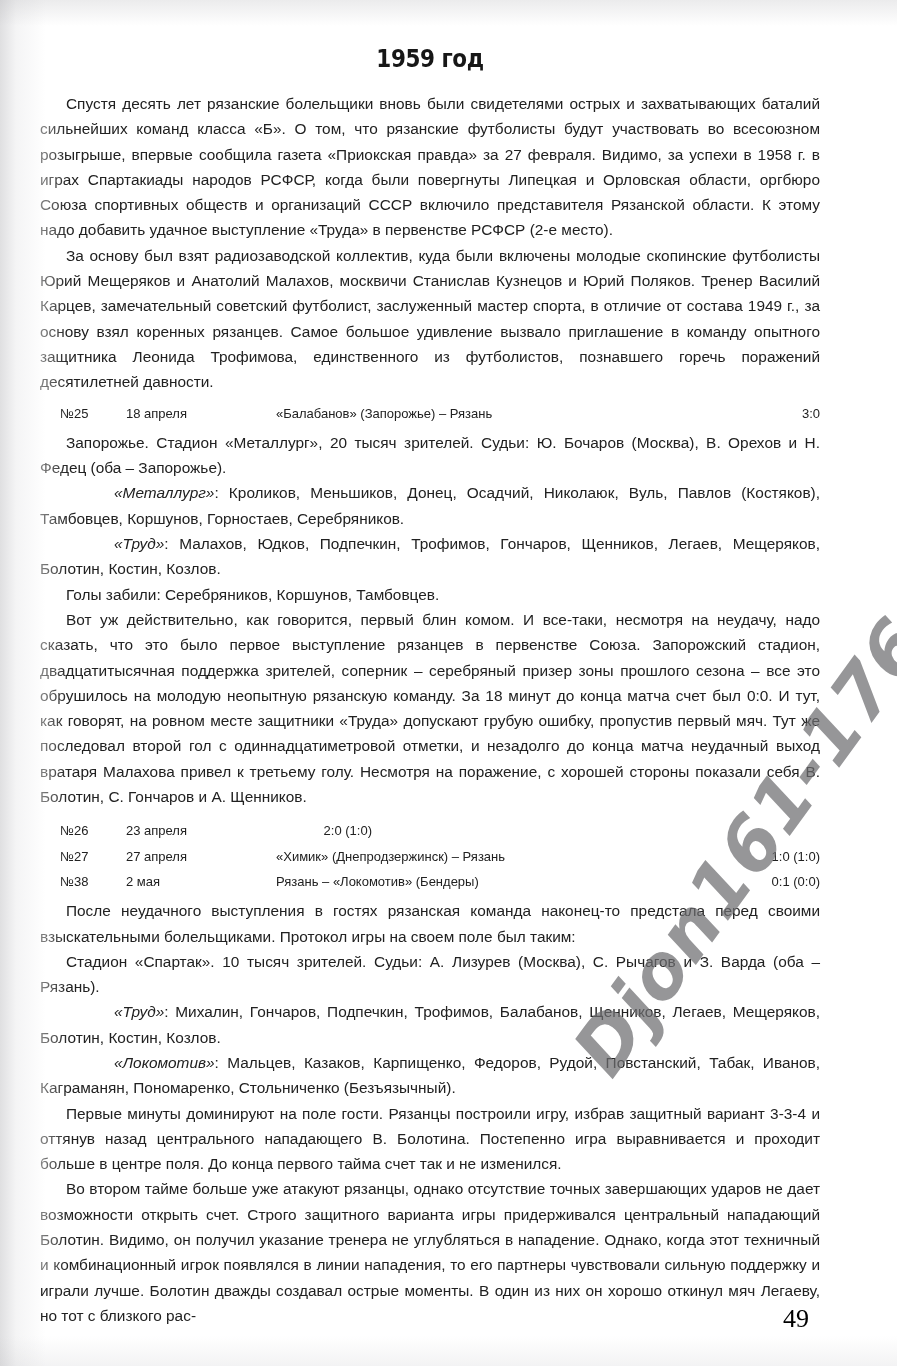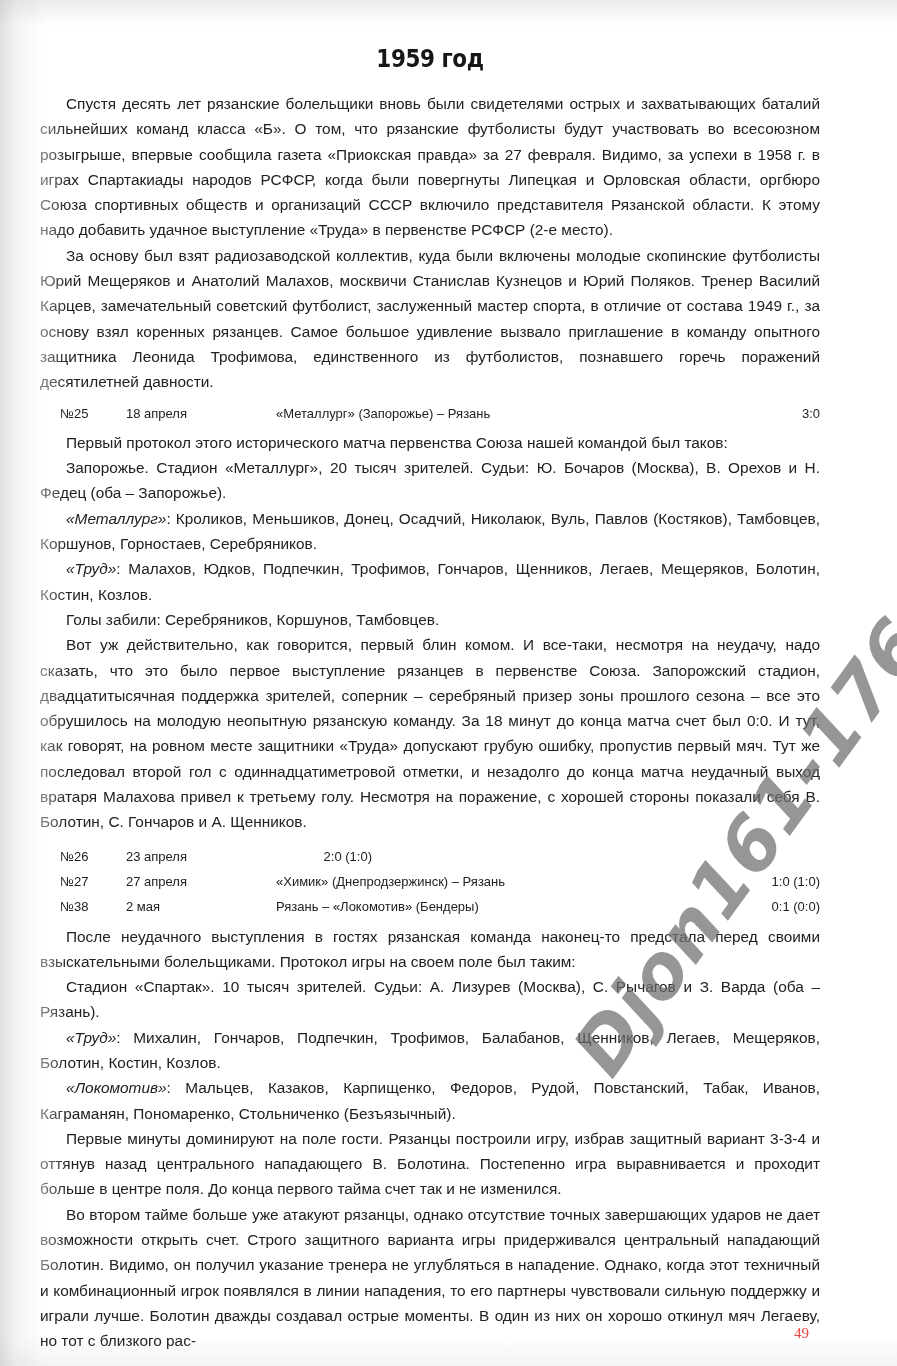--- a/index.html
+++ b/index.html
@@ -75,21 +75,21 @@
     font-size: 15.4px;
     line-height: 25.3px;
     text-align: justify;
     text-justify: inter-word;
     color: #212121;
     hyphens: manual;
   }
   p.body.indent::first-line { }
   p.body.indent { text-indent: 26px; }
 
-  .it { font-style: italic; }
+  .it { font-style: italic; margin-left: 48px; }
 
   
   .match-list {
     margin: 6px 0 4px 0;
   }
   .match-row {
     display: flex;
     align-items: baseline;
     font-size: 13px;
     line-height: 25.3px;
@@ -98,24 +98,24 @@
   .m-no    { width: 86px; padding-left: 20px; box-sizing: border-box; }
   .m-date  { width: 150px; }
   .m-teams { flex: 1 1 auto; }
   .m-score { width: 96px; text-align: right; }
 
   .spacer-3 { height: 3px; }
 
   .page-number {
     position: absolute;
     right: 88px;
-    bottom: 24px;
+    bottom: 32px;
     font-family: "Liberation Serif", serif;
-    font-size: 15px;
-    color: #ef4444;
+    font-size: 26px;
+    color: #000000;
     z-index: 3;
   }
 
   .watermark {
     position: absolute;
     left: 556px;
     top: 1040px;
     transform: rotate(-54deg);
     transform-origin: left top;
     font-family: "DejaVu Sans", sans-serif;
@@ -140,26 +140,25 @@
     <h1 class="chapter-title">1959 год</h1>
 
     <p class="body indent">Спустя десять лет рязанские болельщики вновь были свидетелями острых и захватывающих баталий сильнейших команд класса «Б». О том, что рязанские футболисты будут участвовать во всесоюзном розыгрыше, впервые сообщила газета «Приокская правда» за 27 февраля. Видимо, за успехи в 1958 г. в играх Спартакиады народов РСФСР, когда были повергнуты Липецкая и Орловская области, оргбюро Союза спортивных обществ и организаций СССР включило представителя Рязанской области. К этому надо добавить удачное выступление «Труда» в первенстве РСФСР (2-е место).</p>
 
     <p class="body indent">За основу был взят радиозаводской коллектив, куда были включены молодые скопинские футболисты Юрий Мещеряков и Анатолий Малахов, москвичи Станислав Кузнецов и Юрий Поляков. Тренер Василий Карцев, замечательный советский футболист, заслуженный мастер спорта, в отличие от состава 1949 г., за основу взял коренных рязанцев. Самое большое удивление вызвало приглашение в команду опытного защитника Леонида Трофимова, единственного из футболистов, познавшего горечь поражений десятилетней давности.</p>
 
     <div class="match-list">
       <div class="match-row">
         <span class="m-no">№25</span>
         <span class="m-date">18 апреля</span>
-        <span class="m-teams">«Металлург» (Запорожье) – Рязань</span>
+        <span class="m-teams">«Балабанов» (Запорожье) – Рязань</span>
         <span class="m-score">3:0</span>
       </div>
     </div>
 
-    <p class="body indent">Первый протокол этого исторического матча первенства Союза нашей командой был таков:</p>
 
     <p class="body indent">Запорожье. Стадион «Металлург», 20 тысяч зрителей. Судьи: Ю. Бочаров (Москва), В. Орехов и Н. Федец (оба – Запорожье).</p>
 
     <p class="body indent"><span class="it">«Металлург»</span><span>: Кроликов, Меньшиков, Донец, Осадчий, Николаюк, Вуль, Павлов (Костяков), Тамбовцев, Коршунов, Горностаев, Серебряников.</span></p>
 
     <p class="body indent"><span class="it">«Труд»</span><span>: Малахов, Юдков, Подпечкин, Трофимов, Гончаров, Щенников, Легаев, Мещеряков, Болотин, Костин, Козлов.</span></p>
 
     <p class="body indent">Голы забили: Серебряников, Коршунов, Тамбовцев.</p>
 
     <p class="body indent">Вот уж действительно, как говорится, первый блин комом. И все-таки, несмотря на неудачу, надо сказать, что это было первое выступление рязанцев в первенстве Союза. Запорожский стадион, двадцатитысячная поддержка зрителей, соперник – серебряный призер зоны прошлого сезона – все это обрушилось на молодую неопытную рязанскую команду. За 18 минут до конца матча счет был 0:0. И тут, как говорят, на ровном месте защитники «Труда» допускают грубую ошибку, пропустив первый мяч. Тут же последовал второй гол с одиннадцатиметровой отметки, и незадолго до конца матча неудачный выход вратаря Малахова привел к третьему голу. Несмотря на поражение, с хорошей стороны показали себя В. Болотин, С. Гончаров и А. Щенников.</p>

